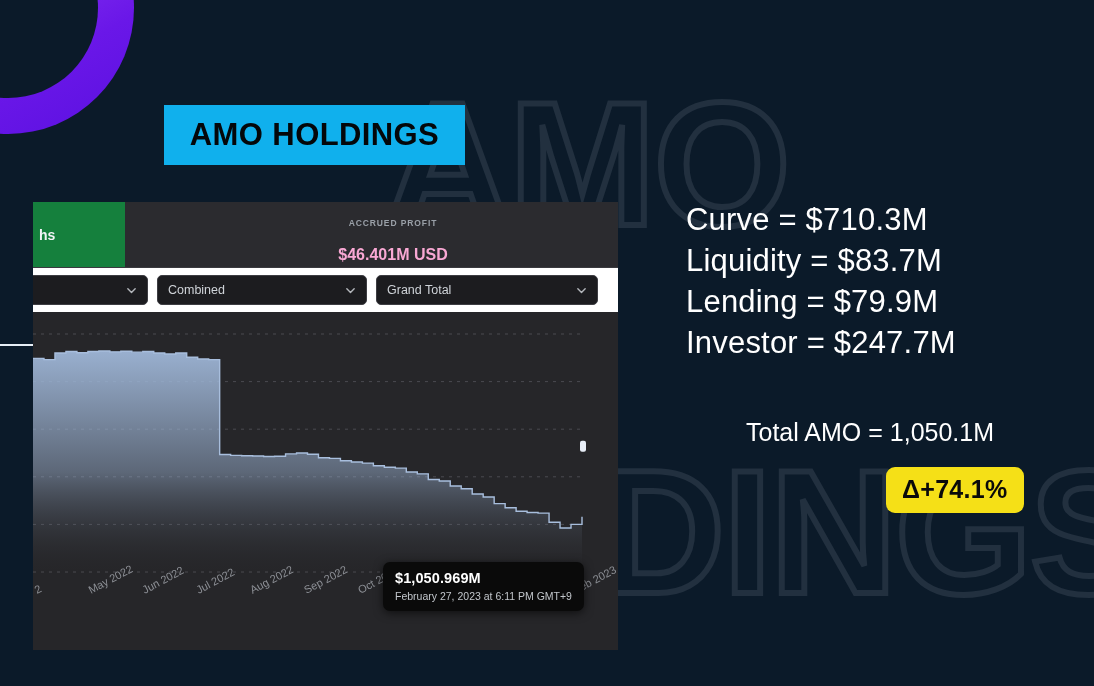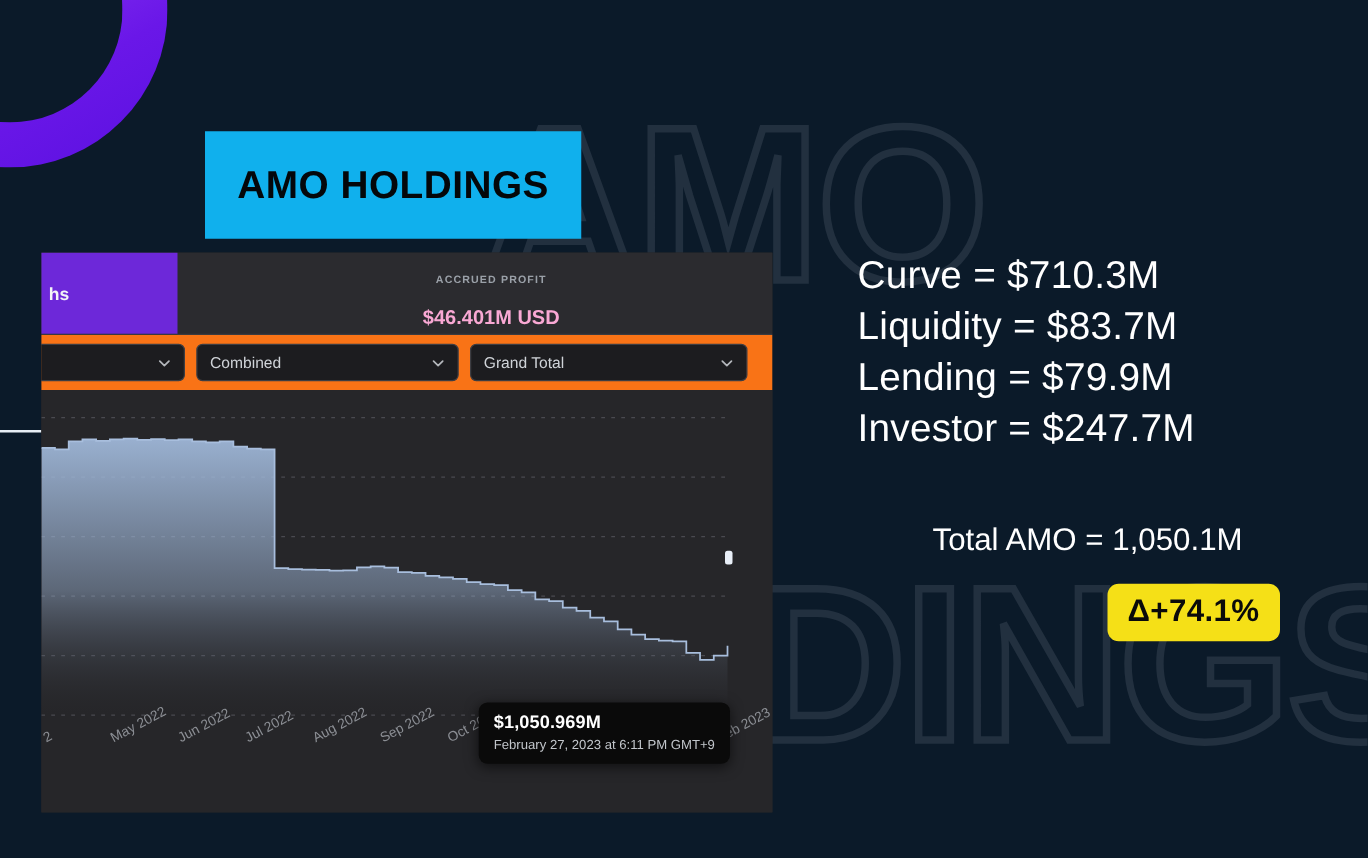--- a/index.html
+++ b/index.html
@@ -58,22 +58,22 @@
   }
   .panel-head {
     position:relative;
     height:66px;
     background:#2b2b2f;
     border-bottom:1px solid #3a3a3f;
   }
   .head-tab {
     position:absolute;
     left:0; top:0;
-    width:109px; height:65px;
-    background:#6d28d9;
+    width:92px; height:65px;
+    background:#15803d;
     color:#f2f4f7;
     font-size:14px; font-weight:700;
     display:flex; align-items:center;
     padding-left:6px;
   }
   .head-stat {
     position:absolute;
     left:270px; top:16px;
     width:180px;
     text-align:center;
@@ -88,21 +88,21 @@
   .stat-value {
     font-size:16px;
     font-weight:700;
     color:#f9a8d4;
   }
 
   
   .ctrl-row {
     position:relative;
     height:44px;
-    background:#f97316;
+    background:#ffffff;
     display:flex;
     align-items:center;
     padding:0 10px;
     gap:9px;
   }
   .dd {
     height:30px;
     background:#1c1c1f;
     border:1px solid #3d3d42;
     border-radius:5px;
@@ -137,21 +137,21 @@
     box-shadow:0 2px 10px rgba(0,0,0,.6);
     white-space:nowrap;
   }
   .tip-v { font-size:14.5px; font-weight:700; color:#ffffff; letter-spacing:.1px; }
   .tip-d { font-size:10.5px; color:#c2c6cb; margin-top:4px; }
 
   
   .title-chip {
     position:absolute;
     left:164px; top:105px;
-    width:301px; height:86px;
+    width:301px; height:60px;
     background:#10b0ed;
     display:flex; align-items:center; justify-content:center;
   }
   .title-chip span {
     color:#04070a;
     font-size:31px;
     font-weight:700;
     letter-spacing:.4px;
   }
 

